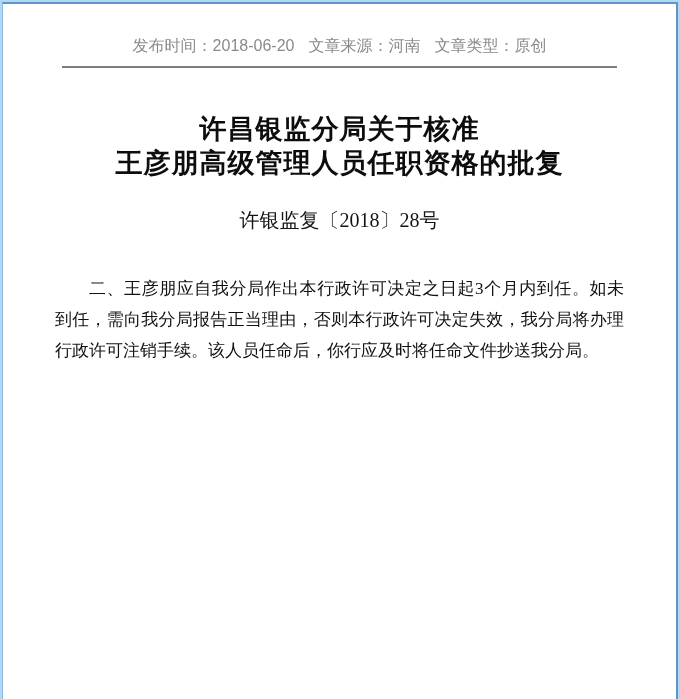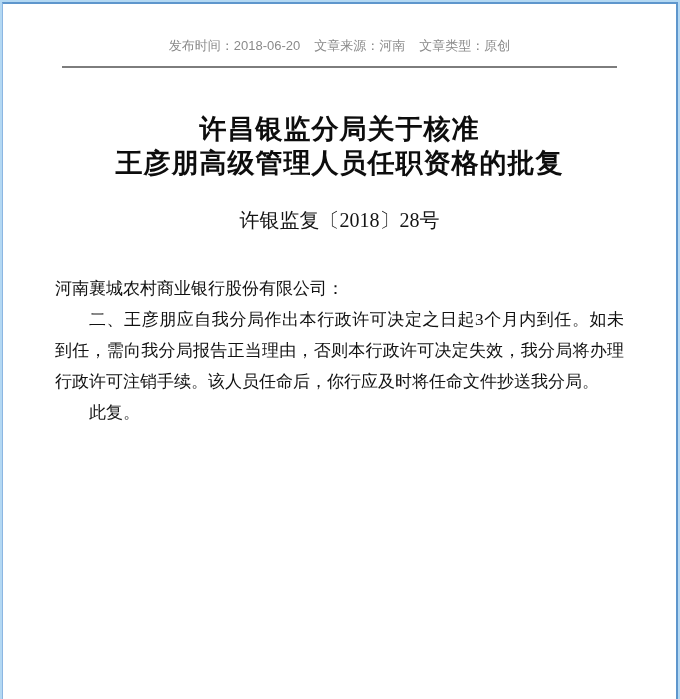--- a/index.html
+++ b/index.html
@@ -32,21 +32,21 @@
     background: #ffffff;
     overflow: hidden;
   }
   .content {
     box-sizing: border-box;
     padding: 0 52px;
   }
   .meta-bar {
     margin-top: 33px;
     text-align: center;
-    font-size: 13px;
+    font-size: 16px;
     line-height: 18px;
     color: #8a8a8a;
     font-family: "Liberation Sans", "DejaVu Sans", sans-serif;
     white-space: nowrap;
   }
   .meta-bar .seg { margin: 0 7px; }
   .divider {
     height: 0;
     border: 0;
     border-top: 2px solid #7d7d7d;
@@ -91,20 +91,18 @@
       <hr class="divider">
 
       <div class="doc-title">
         <div>许昌银监分局关于核准</div>
         <div>王彦朋高级管理人员任职资格的批复</div>
       </div>
 
       <div class="doc-number">许银监复〔2018〕28号</div>
 
       <div class="doc-body">
-        <p>河南襄城农村商业银行股份有限公司：</p>
         <p class="indent">二、王彦朋应自我分局作出本行政许可决定之日起3个月内到任。如未到任，需向我分局报告正当理由，否则本行政许可决定失效，我分局将办理行政许可注销手续。该人员任命后，你行应及时将任命文件抄送我分局。</p>
-        <p class="indent">此复。</p>
       </div>
 
     </div>
   </div>
 </div>
 
 </body></html>

